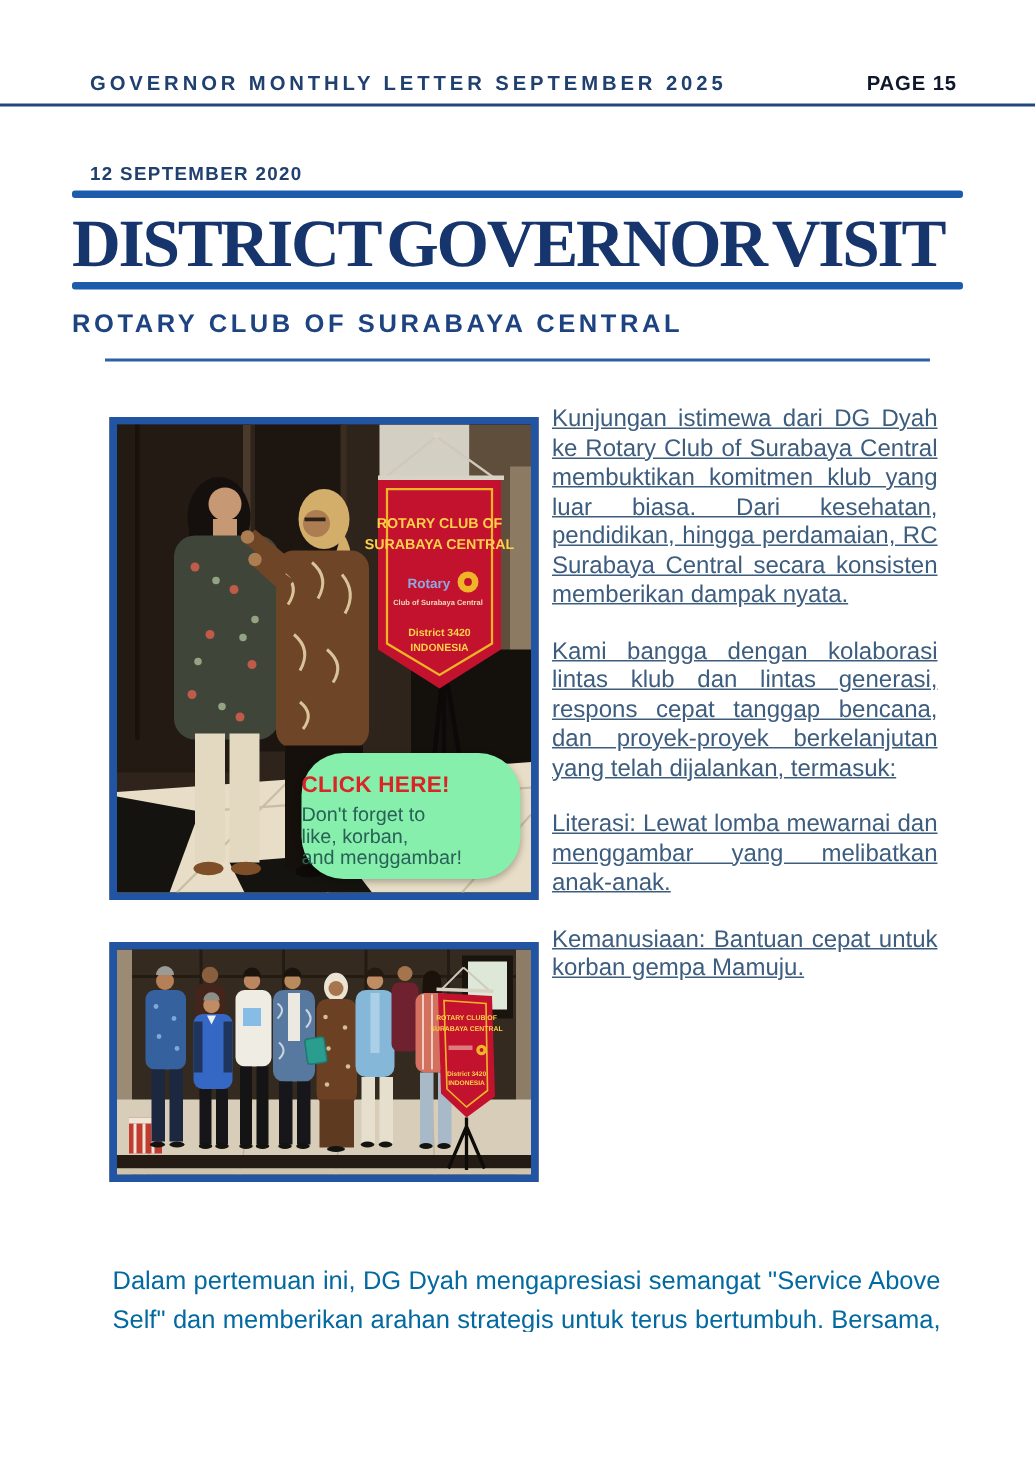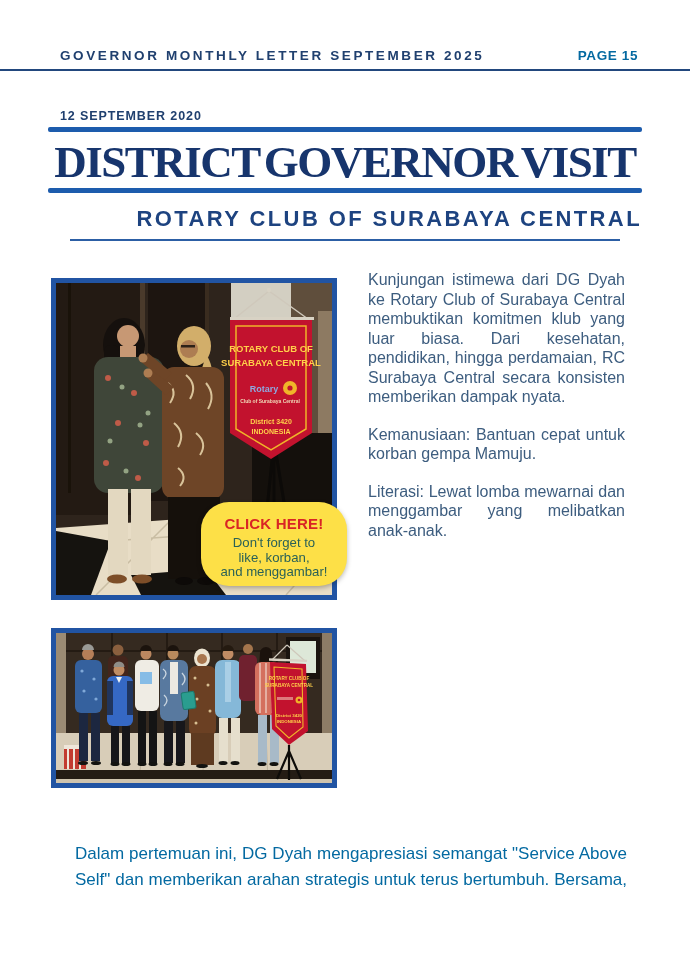--- a/index.html
+++ b/index.html
@@ -7,59 +7,59 @@
     position:relative;width:690px;height:888px;background:#ffffff;overflow:hidden;
     font-family:"Liberation Sans",sans-serif;
   }
   
   .hdr-title{
     position:absolute;left:60px;top:48px;
     font-size:13.5px;font-weight:700;letter-spacing:2.6px;color:#20406f;
   }
   .hdr-page{
     position:absolute;right:52px;top:48px;
-    font-size:13.5px;font-weight:700;letter-spacing:.6px;color:#0369a1;
+    font-size:13.5px;font-weight:700;letter-spacing:.6px;color:#0f172a;
   }
   .hdr-rule{position:absolute;left:0;top:69px;width:690px;height:2px;background:#22477d;}
   
   .date{
     position:absolute;left:60px;top:109px;
     font-size:12.5px;font-weight:700;letter-spacing:.9px;color:#20406f;
   }
   .date-rule{position:absolute;left:48px;top:127px;width:594px;height:5px;background:#1d5cad;border-radius:2px;}
   .big-title{
-    position:absolute;left:48px;top:136px;width:594px;text-align:center;
+    position:absolute;left:48px;top:136px;width:594px;
     font-family:"Liberation Serif",serif;font-weight:700;font-size:45px;
     letter-spacing:-1.5px;word-spacing:-5px;color:#17356d;white-space:nowrap;
   }
   .title-rule{position:absolute;left:48px;top:188px;width:594px;height:5px;background:#1d5cad;border-radius:2px;}
   .subtitle{
-    position:absolute;left:48px;top:206px;width:594px;text-align:right;
-    font-size:22px;font-weight:600;letter-spacing:2.4px;color:#1d4380;
+    position:absolute;left:48px;top:206px;width:594px;text-align:left;
+    font-size:17px;font-weight:600;letter-spacing:2.4px;color:#1d4380;
   }
   .sub-rule{position:absolute;left:70px;top:239px;width:550px;height:2px;background:#2c5fa5;}
   
-  .photo{position:absolute;left:51px;border:5px solid #2154a3;background:#2e241c;box-sizing:border-box;}
+  .photo{position:absolute;left:73px;border:5px solid #2154a3;background:#2e241c;box-sizing:border-box;}
   .photo1{top:278px;width:286px;height:322px;}
   .photo2{top:628px;width:286px;height:160px;}
   .photo svg{display:block;}
   
   .sticker{
     position:absolute;left:201px;top:502px;width:146px;height:84px;z-index:3;
-    background:#fde047;border-radius:28px;box-shadow:0 2px 5px rgba(0,0,0,.28);
-    text-align:center;cursor:pointer;
+    background:#86efac;border-radius:28px;box-shadow:0 2px 5px rgba(0,0,0,.28);
+    text-align:left;cursor:pointer;
   }
   .sticker .cta{margin-top:13px;font-size:15px;font-weight:800;letter-spacing:.2px;color:#d92525;}
   .sticker .sub{margin-top:4px;font-size:13.2px;line-height:14.5px;font-weight:400;color:#2a6157;}
   
   .copy{
     position:absolute;left:368px;top:270px;width:257px;
     font-size:16px;line-height:19.5px;color:#3d5d7f;text-align:justify;
   }
-  .copy p{margin:0 0 18px 0;}
+  .copy p{margin:0 0 18px 0;text-decoration:underline;}
   .footer-par{
     position:absolute;left:75px;top:801px;width:552px;
     font-size:17px;line-height:25.5px;color:#0369a1;text-align:justify;margin-top:40px;
   }
   .svgtxt{font-family:"Liberation Sans",sans-serif;font-weight:700;}
 </style>
 </head>
 <body>
 
 <div class="page">
@@ -294,19 +294,20 @@
         <rect x="221" y="64" width="16" height="3" fill="#e8a8a0" opacity="0.7"></rect>
         <text class="svgtxt" x="233" y="84" font-size="4.4" fill="#ffd04a" text-anchor="middle">District 3420</text>
         <text class="svgtxt" x="233" y="90" font-size="4.4" fill="#ffd04a" text-anchor="middle">INDONESIA</text>
         <path d="M233,112 L233,122 M233,118 L221,146 M233,118 L245,146 M233,118 L233,147" stroke="#0e0c09" stroke-width="2.2" fill="none"></path>
       </g>
     </svg>
   </div>
 
   <div class="copy">
     <p>Kunjungan istimewa dari DG Dyah ke Rotary Club of Surabaya Central membuktikan komitmen klub yang luar biasa. Dari kesehatan, pendidikan, hingga perdamaian, RC Surabaya Central secara konsisten memberikan dampak nyata.</p>
+    <p>Kami bangga dengan kolaborasi lintas klub dan lintas generasi, respons cepat tanggap bencana, dan proyek-proyek berkelanjutan yang telah dijalankan, termasuk:</p>
+    <p>Literasi: Lewat lomba mewarnai dan menggambar yang melibatkan anak-anak.</p>
     <p>Kemanusiaan: Bantuan cepat untuk korban gempa Mamuju.</p>
-    <p>Literasi: Lewat lomba mewarnai dan menggambar yang melibatkan anak-anak.</p>
   </div>
 
   <div class="footer-par">Dalam pertemuan ini, DG Dyah mengapresiasi semangat "Service Above Self" dan memberikan arahan strategis untuk terus bertumbuh. Bersama, kita wujudkan Rotary yang lebih kuat!</div>
 
 </div>
 
 </body></html>

